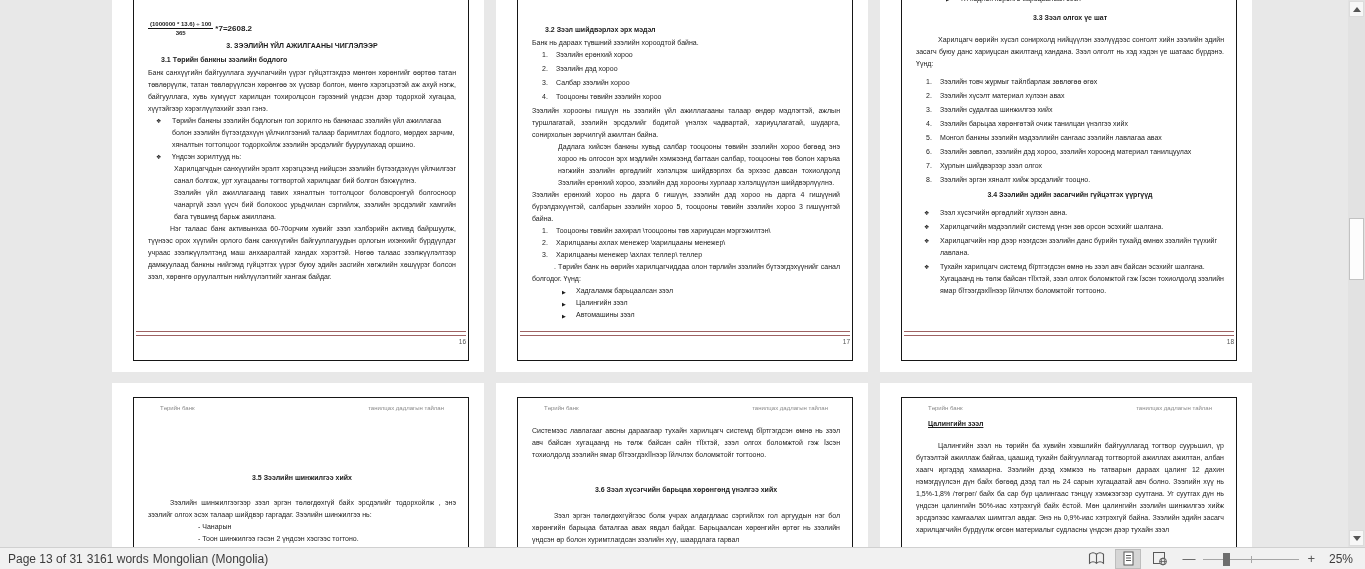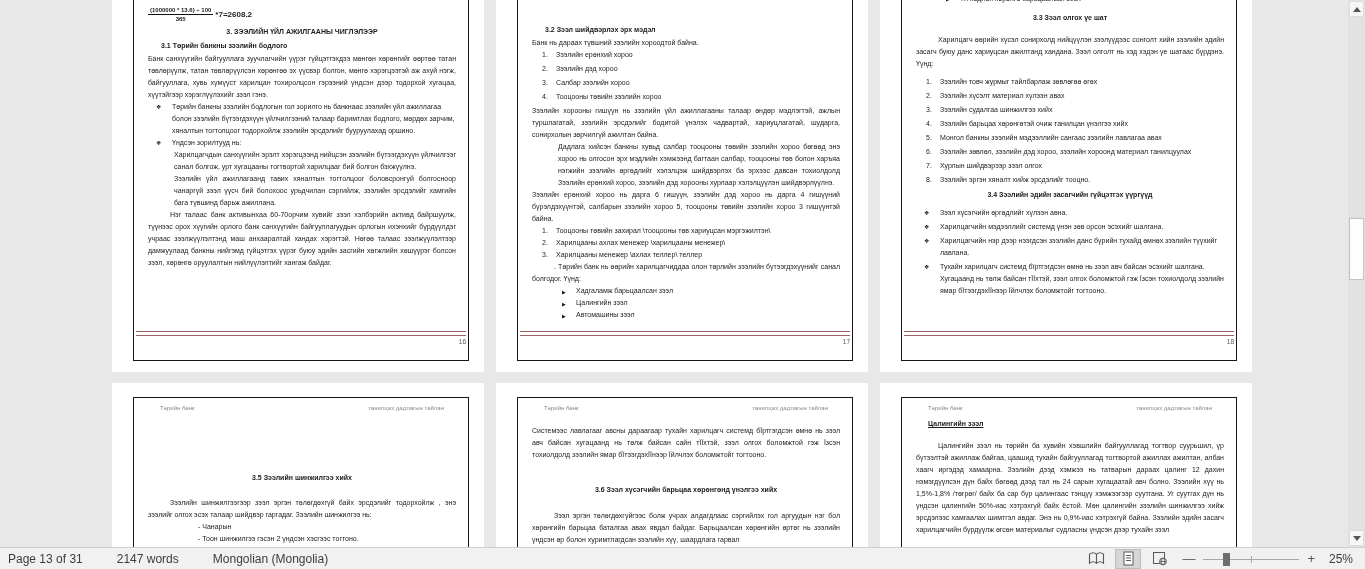--- a/index.html
+++ b/index.html
@@ -31,42 +31,42 @@
   .li{position:relative;padding-left:24px;text-align:left;margin:0;}
   .li.sp{margin-bottom:2px;}
   .li .mk{position:absolute;left:10px;top:0;}
   .li.bullet .mk{left:8px;font-size:6px;}
   .li.arrow{padding-left:44px;}
   .li.arrow .mk{left:30px;font-size:5px;top:1px;}
   .dash{margin-left:50px;text-align:left;}
   .clipped{height:5px;overflow:hidden;text-align:left;}
   .clipped .inner{margin-top:-7px;position:relative;padding-left:44px;}
   .clipped .mk{position:absolute;left:30px;font-size:5px;}
-  .formula{display:flex;align-items:center;font-weight:bold;margin:6px 0 1px;text-align:left;}
+  .formula{display:flex;align-items:center;font-weight:bold;margin:20px 0 1px;text-align:left;}
   .frac{display:inline-block;text-align:center;font-size:6px;line-height:8px;margin-right:2px;}
   .frac .num{border-bottom:1px solid #111;padding:0 2px;display:block;}
   .frac .den{display:block;}
   .fsuf{font-size:8px;}
   .pg-header{display:flex;justify-content:space-between;color:#8a8a8a;font-size:6px;
     line-height:9px;margin:7px 0 0;padding:0 12px;text-align:left;}
   .pg-footer{position:absolute;left:24px;right:18px;top:331px;}
   .red-line{height:3px;border-top:1px solid #9e6262;border-bottom:1px solid #9e6262;}
   .pg-num{text-align:right;font-size:6.5px;color:#555;margin-top:2px;}
   
   #v-scrollbar{position:absolute;right:0;top:0;width:17px;height:547px;background:#e2e2e2;}
   .sc-btn{position:absolute;left:1px;width:15px;height:16px;background:#f7f7f7;
     border:1px solid #dcdcdc;box-sizing:border-box;display:flex;align-items:center;justify-content:center;}
   #sc-up{top:1px;} #sc-down{bottom:1px;}
   .tri-up{width:0;height:0;border-left:4px solid transparent;border-right:4px solid transparent;border-bottom:5px solid #555;}
   .tri-down{width:0;height:0;border-left:4px solid transparent;border-right:4px solid transparent;border-top:5px solid #555;}
   #sc-thumb{position:absolute;left:1px;width:13px;top:218px;height:60px;background:#fdfdfd;border:1px solid #c2c2c2;}
   
   #status-bar{position:absolute;left:0;right:0;bottom:0;height:22px;background:#f1f1f1;
     border-top:1px solid #d0d0d0;display:flex;align-items:center;font-size:12px;color:#3c3c3c;box-sizing:border-box;}
-  .sb-item{padding:0 17px;white-space:nowrap;cursor:default;}
+  .sb-item{padding:0 2px;white-space:nowrap;cursor:default;}
   .sb-item:first-child{padding-left:8px;}
   #sb-right{margin-left:auto;display:flex;align-items:center;padding-right:12px;}
   .view-btn{width:26px;height:20px;display:flex;align-items:center;justify-content:center;margin:0 3px;}
   .view-btn.selected{background:#d6d6d6;border:1px solid #bdbdbd;box-sizing:border-box;}
   .view-btn svg{display:block;}
   .zoom-sign{color:#595959;font-size:13px;padding:0 6px;line-height:20px;}
   .zoom-track{position:relative;width:96px;height:20px;margin:0 2px;}
   .zoom-rail{position:absolute;left:0;right:0;top:10px;height:1px;background:#a6a6a6;}
   .zoom-notch{position:absolute;left:48px;top:7px;width:1px;height:7px;background:#a6a6a6;}
   .zoom-thumb{position:absolute;left:20px;top:4px;width:7px;height:13px;background:#6e6e6e;}
@@ -207,21 +207,21 @@
     <div class="tri-up"></div>
   </div>
   <div id="sc-thumb"></div>
   <div class="sc-btn" id="sc-down">
     <div class="tri-down"></div>
   </div>
 </div>
 
 <div id="status-bar">
   <div class="sb-item">Page 13 of 31</div>
-  <div class="sb-item">2147 words</div>
+  <div class="sb-item">3161 words</div>
   <div class="sb-item">Mongolian (Mongolia)</div>
   <div id="sb-right">
     <div class="view-btn">
       <svg width="17" height="15" viewBox="0 0 17 15">
         <path d="M1.5 3.2 C3.5 1.6 6.5 1.6 8.5 3.2 C10.5 1.6 13.5 1.6 15.5 3.2 L15.5 12.2 C13.5 10.6 10.5 10.6 8.5 12.2 C6.5 10.6 3.5 10.6 1.5 12.2 Z" fill="none" stroke="#595959" stroke-width="1.1"></path>
         <line x1="8.5" y1="3.2" x2="8.5" y2="12.2" stroke="#595959" stroke-width="1.1"></line>
       </svg>
     </div>
     <div class="view-btn selected">
       <svg width="15" height="15" viewBox="0 0 15 15">

